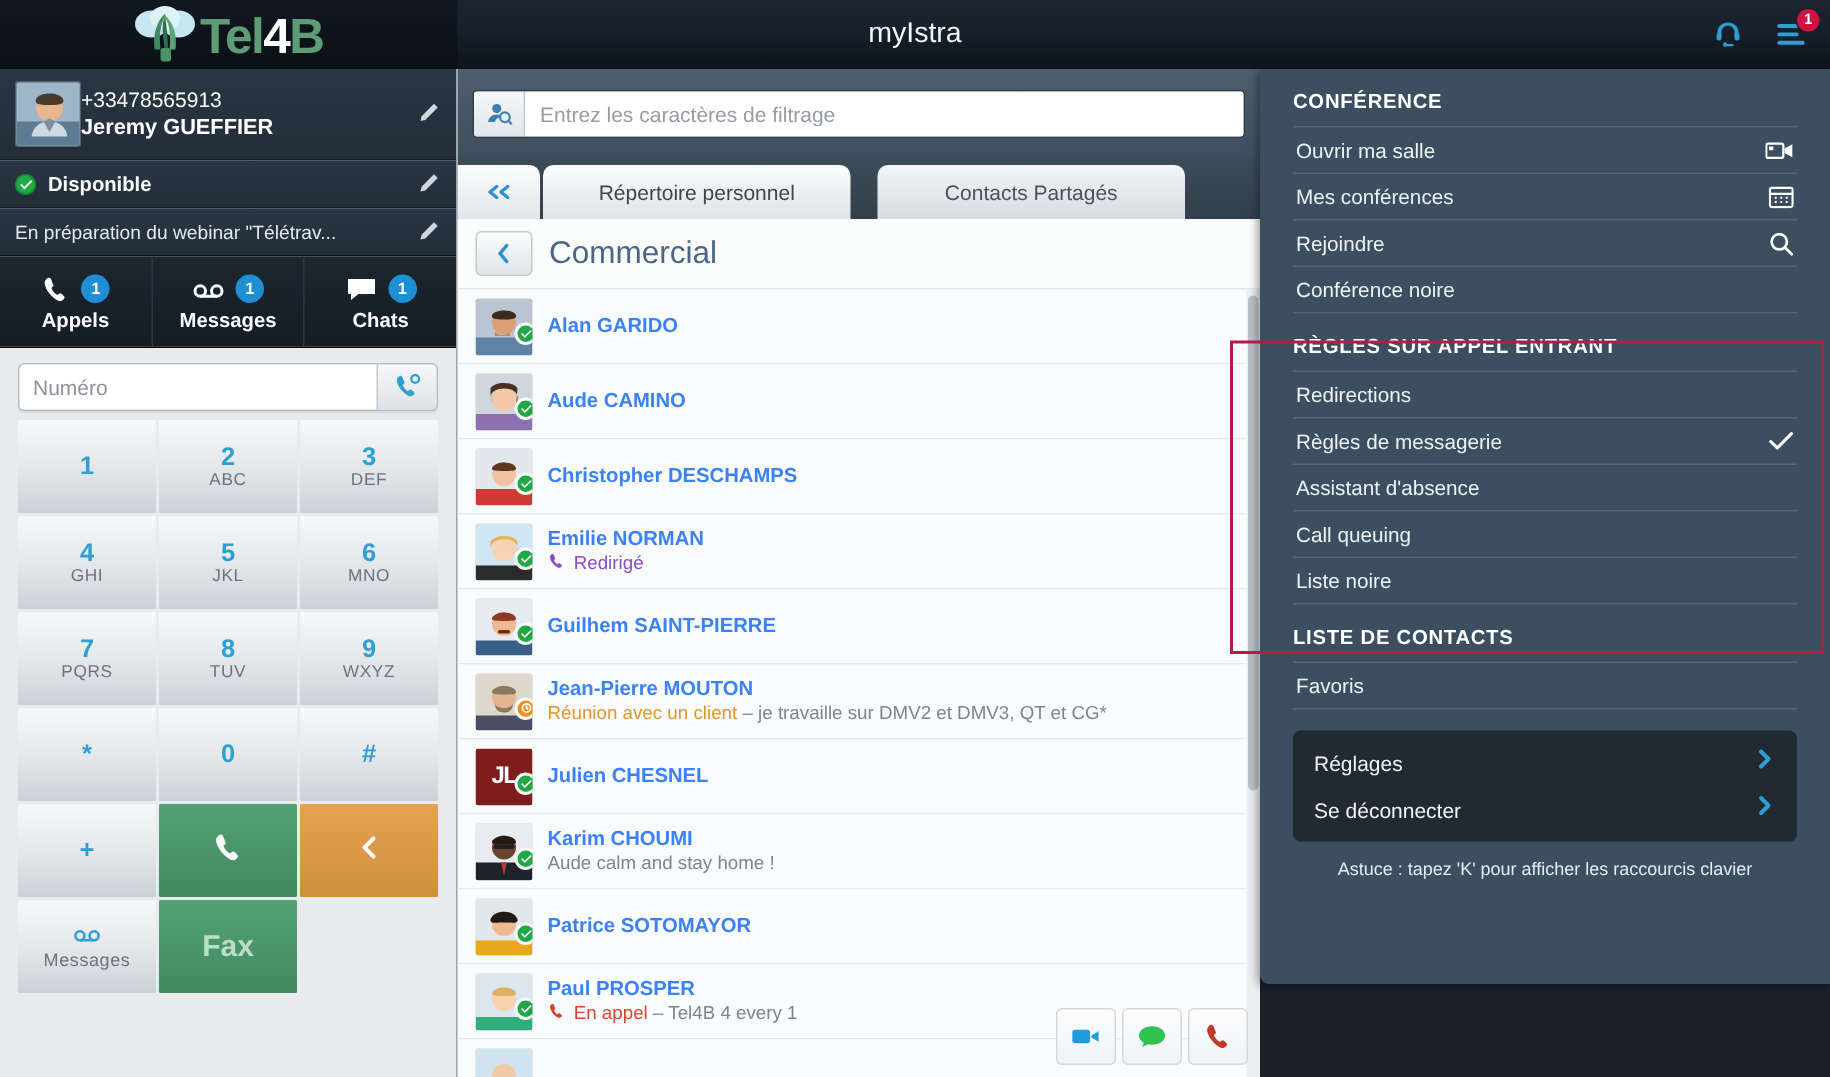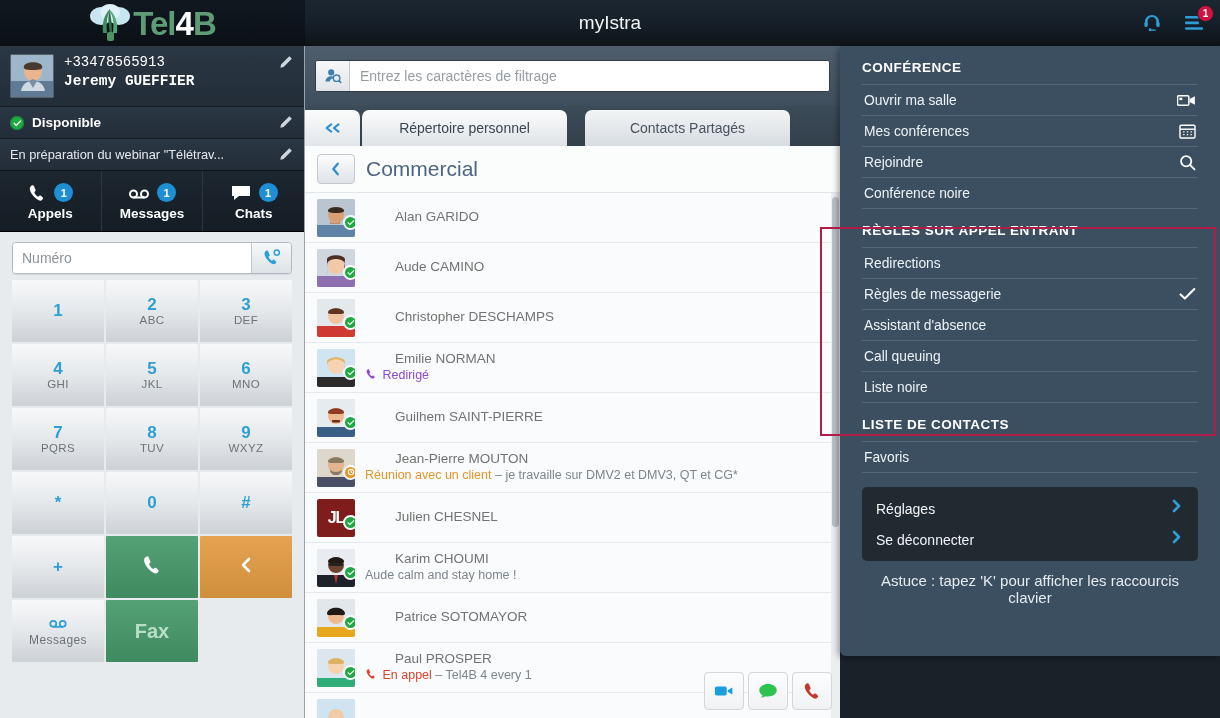--- a/index.html
+++ b/index.html
@@ -45,23 +45,22 @@
     border: 1px solid #1a2027;
   }
 
   
   .sidebar {
     position: absolute; left: 0; top: 46px; width: 305px; height: 672px;
     background: #e8ebee; border-right: 1px solid #9aa3ab;
   }
   .me-block {
     background: linear-gradient(to bottom, #2a3744 0%, #222d38 100%);
-    padding: 8px 10px; display: flex; gap: 10px;
+    padding: 8px 10px; display: flex; align-items: center; 
     border-bottom: 1px solid #141c23;
-    font-family: Liberation Mono, monospace;
   }
   .me-avatar {
     width: 44px; height: 44px; border-radius: 2px; overflow: hidden;
     background: #9fb0bf; flex: 0 0 auto; border: 1px solid #55606b;
   }
   .me-info { flex: 1 1 auto; color: #fff; line-height: 1.28; }
   .me-phone { font-size: 14px; font-weight: normal; }
   .me-name { font-size: 14.5px; font-weight: bold; }
   .pencil { width: 18px; height: 18px; flex: 0 0 auto; cursor: pointer; color: #cfd6dd; }
 
@@ -219,21 +218,21 @@
   }
   .pres {
     position: absolute; right: -3px; bottom: 7px; width: 15px; height: 15px;
     border-radius: 50%; border: 2px solid #fafbfc;
     display: flex; align-items: center; justify-content: center;
   }
   .pres.online { background: #21a844; }
   .pres.busy { background: #ef8f1e; }
   .pres svg { width: 8px; height: 8px; }
   .c-text { flex: 1 1 auto; min-width: 0; line-height: 1.25; }
-  .c-name { font-size: 13.5px; font-weight: normal; color: #737373; margin-left: 30px; }
+  .c-name { font-size: 13.5px; font-weight: bold; color: #3b82f6; }
   .c-sub { font-size: 12.5px; white-space: nowrap; overflow: hidden; text-overflow: ellipsis; }
   .c-sub .st-red { color: #d9442e; }
   .c-sub .st-purple { color: #8c4ad0; }
   .c-sub .st-orange { color: #e2952b; }
   .c-sub .st-note { color: #7d858c; }
   .c-sub .ph { margin-right: 2px; }
 
   .action-row {
     position: absolute; right: 8px; bottom: 8px; display: flex; gap: 4px;
   }
@@ -277,21 +276,21 @@
   .rp-dark {
     background: #222a31; border-radius: 5px; margin-top: 14px; padding: 6px 14px;
   }
   .rp-dark-item {
     height: 31px; display: flex; align-items: center; color: #f2f4f6;
     font-size: 14px; cursor: pointer;
   }
   .rp-dark-item .lbl { flex: 1 1 auto; }
   .rp-dark-item .chev { color: #2e9fd4; font-size: 17px; font-weight: bold; }
   .rp-tip {
-    text-align: center; color: #e6ebef; font-size: 15px; padding-top: 11px;
+    text-align: center; color: #e6ebef; font-size: 12px; padding-top: 11px;
   }
 
   .highlight-box {
     position: absolute; left: 820px; top: 227px; width: 396px; height: 209px;
     border: 2px solid #b01e47; pointer-events: none; z-index: 40;
   }
 </style>
 </head>
 <body>
 

